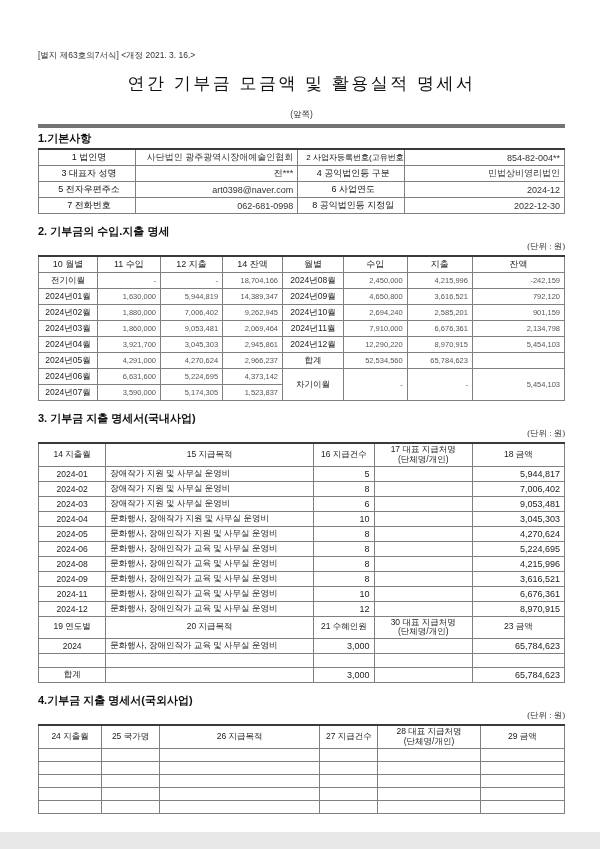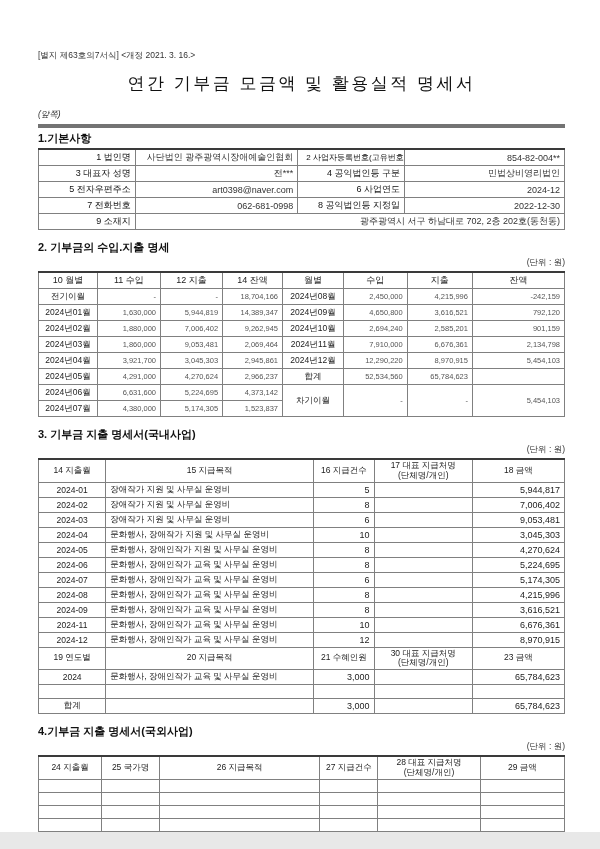--- a/index.html
+++ b/index.html
@@ -3,33 +3,33 @@
 <meta charset="utf-8">
 <style>
   html,body { margin:0; padding:0; background:#e8e8e8; }
   .page {
     width:600px; height:832px; background:#ffffff; position:relative;
     font-family:"Liberation Sans","DejaVu Sans",sans-serif; color:#222;
     box-sizing:border-box; padding:50px 35px 0 38px; overflow:hidden;
   }
   .form-ref { font-size:8.5px; color:#333; margin-bottom:10px; }
   .doc-title { text-align:center; font-size:17px; font-weight:normal; letter-spacing:2.5px; color:#111; margin:2px 0 14px 0; }
-  .side-label { text-align:left; font-size:8.5px; color:#333; margin-bottom:3px;font-style:italic; }
+  .side-label { text-align:center; font-size:8.5px; color:#333; margin-bottom:3px; }
   .sec-heading { font-size:11px; font-weight:bold; color:#111; margin:10px 0 2px 0; }
   .sec-heading.ruled { border-top:4px solid #737373; padding-top:3px; margin-top:0; }
-  .unit { text-align:right; font-size:8.5px; color:#333; margin:2px 0 2px 0; }
+  .unit { text-align:right; font-size:8.5px; color:#333; margin:2px 0 2px 0;font-family:Liberation Serif, serif; }
   table { border-collapse:collapse; width:527px; table-layout:fixed;
           border-top:2px solid #3a3a3a; border-bottom:1.5px solid #3a3a3a; }
   td, th { border:1px solid #808080; padding:1px 4px; font-weight:normal;
            font-size:9px; color:#222; overflow:hidden; white-space:nowrap; }
   th { text-align:center; line-height:1.15; }
   .pre { white-space:pre-line; }
   
   .t-basic td { height:13px; }
-  .t-basic .lbl { text-align:right; color:#111;padding-left:8px; }
+  .t-basic .lbl { text-align:center; color:#111;padding-left:8px; }
   .t-basic .val { text-align:right; color:#333; }
   
   .t-s2 th { height:13px; font-size:9px; }
   .t-s2 td { height:13px; }
   .t-s2 .m { text-align:center; font-size:8.5px; color:#222; }
   .t-s2 .n { text-align:right; font-size:7.5px; color:#555; }
   
   .t-s3 th { font-size:8.5px; height:12px; }
   .t-s3 td { height:11px; }
   .t-s3 .m { text-align:center; font-size:8.5px; }
@@ -76,24 +76,20 @@
         <td class="val">art0398@naver.com</td>
         <td class="lbl">6 사업연도</td>
         <td class="val">2024-12</td>
       </tr>
       <tr>
         <td class="lbl">7 전화번호</td>
         <td class="val">062-681-0998</td>
         <td class="lbl">8 공익법인등 지정일</td>
         <td class="val">2022-12-30</td>
       </tr>
-      <tr>
-        <td class="lbl">9 소재지</td>
-        <td class="val" colspan="3">광주광역시 서구 하남대로 702, 2층 202호(동천동)</td>
-      </tr>
     </tbody>
   </table>
 
   <div class="sec-heading">2. 기부금의 수입.지출 명세</div>
   <div class="unit">(단위 : 원)</div>
   <table class="t-s2">
     <colgroup>
         <col style="width:11.2%">
         <col style="width:12%">
         <col style="width:11.8%">
@@ -183,21 +179,21 @@
         <td class="n">6,631,600</td>
         <td class="n">5,224,695</td>
         <td class="n">4,373,142</td>
         <td class="m" rowspan="2">차기이월</td>
         <td class="n" rowspan="2">-</td>
         <td class="n" rowspan="2">-</td>
         <td class="n" rowspan="2">5,454,103</td>
       </tr>
       <tr>
         <td class="m">2024년07월</td>
-        <td class="n">4,380,000</td>
+        <td class="n">3,590,000</td>
         <td class="n">5,174,305</td>
         <td class="n">1,523,837</td>
       </tr>
     </tbody>
   </table>
 
   <div class="sec-heading">3. 기부금 지출 명세서(국내사업)</div>
   <div class="unit">(단위 : 원)</div>
   <table class="t-s3">
     <colgroup>
@@ -252,27 +248,20 @@
           <td class="c">8</td>
           <td class="e"></td>
           <td class="n">4,270,624</td>
         </tr>
         <tr>
           <td class="m">2024-06</td>
           <td class="t">문화행사, 장애인작가 교육 및 사무실 운영비</td>
           <td class="c">8</td>
           <td class="e"></td>
           <td class="n">5,224,695</td>
-        </tr>
-        <tr>
-          <td class="m">2024-07</td>
-          <td class="t">문화행사, 장애인작가 교육 및 사무실 운영비</td>
-          <td class="c">6</td>
-          <td class="e"></td>
-          <td class="n">5,174,305</td>
         </tr>
         <tr>
           <td class="m">2024-08</td>
           <td class="t">문화행사, 장애인작가 교육 및 사무실 운영비</td>
           <td class="c">8</td>
           <td class="e"></td>
           <td class="n">4,215,996</td>
         </tr>
         <tr>
           <td class="m">2024-09</td>

